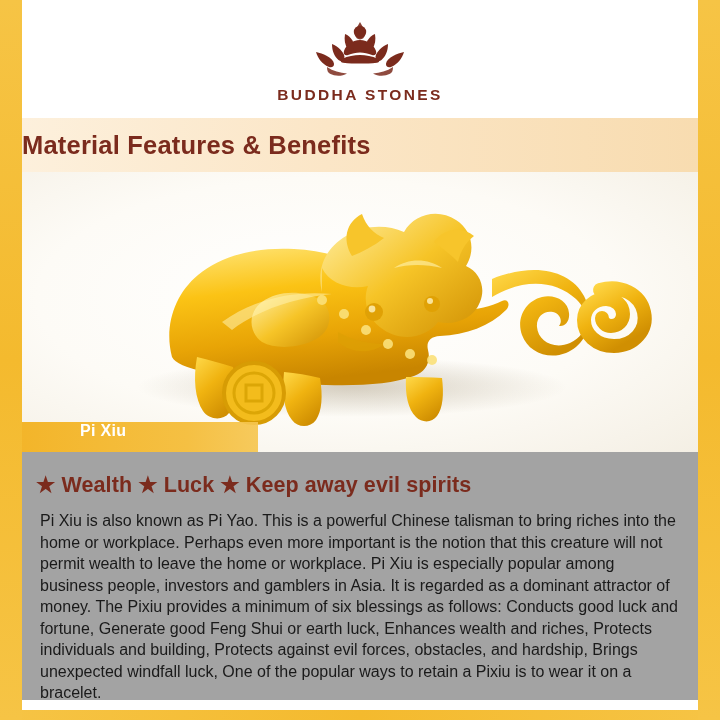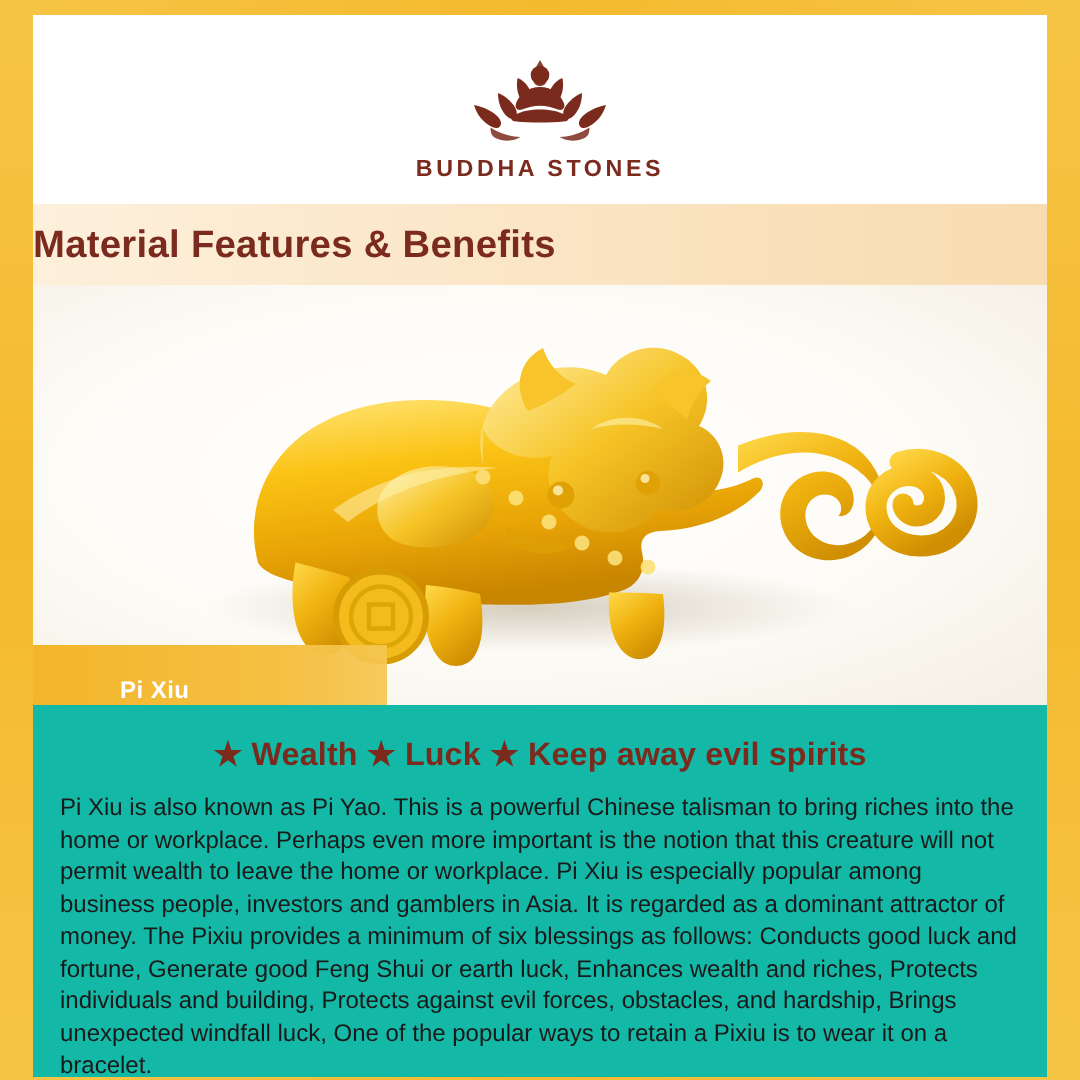--- a/index.html
+++ b/index.html
@@ -38,25 +38,25 @@
   }
   .frame-bottom {
     position: absolute;
     bottom: 0; left: 0;
     width: 720px; height: 10px;
     background: linear-gradient(90deg, #f6c445 0%, #f4ba2e 50%, #f6c445 100%);
   }
 
   .content {
     position: absolute;
-    top: 18px;
+    top: 0;
     left: 22px;
     width: 676px;
     height: 700px;
-    background: #14b8a6;
+    background: #a3a3a3;
   }
 
   
   .brand {
     position: relative;
     height: 118px;
     background: #ffffff;
     text-align: center;
   }
   .logo-wrap {
@@ -91,39 +91,39 @@
     position: relative;
     height: 280px;
     background: radial-gradient(ellipse at 45% 45%, #ffffff 0%, #fdfbf6 55%, #f4efe4 100%);
     overflow: hidden;
   }
   .hero-caption {
     position: absolute;
     left: 0;
     bottom: 0;
     width: 236px;
-    height: 40px;
+    height: 30px;
     background: linear-gradient(90deg, #f3b52a 0%, #f5c043 70%, rgba(246,198,80,0.92) 100%);
     display: flex;
-    align-items: flex-end;
+    align-items: flex-start;
   }
   .hero-caption span {
     color: #ffffff;
     font-weight: bold;
     font-size: 16px;
     margin-left: 58px;
     letter-spacing: .3px;
   }
 
   
   .benefits {
     padding: 20px 14px 0 14px;
   }
   .benefit-line {
-    text-align: center;
+    text-align: left;
     font-size: 21.5px;
     color: #7b2b1d;
     font-weight: bold;
     letter-spacing: .1px;
     margin-bottom: 12px;
   }
 
   .body-text {
     font-size: 16px;
     line-height: 21.5px;

